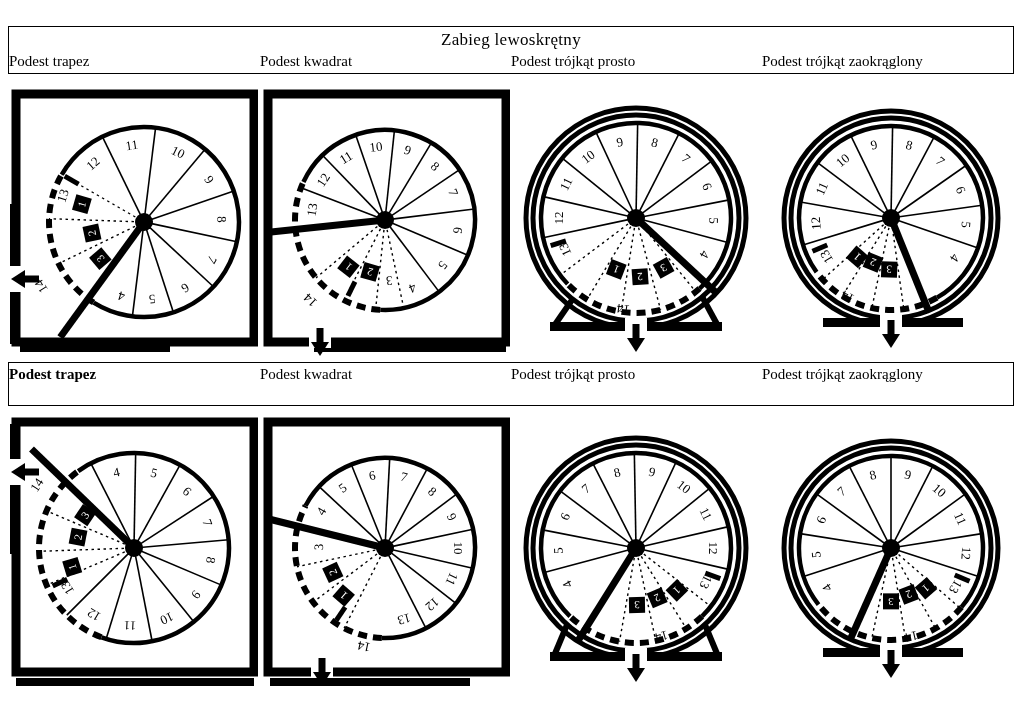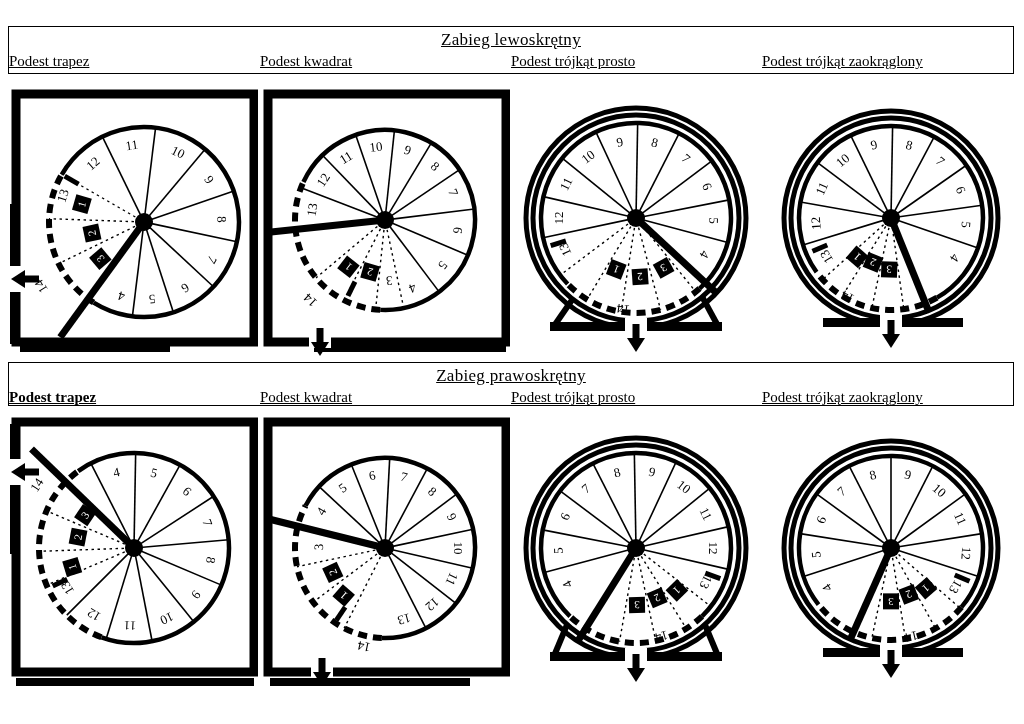--- a/index.html
+++ b/index.html
@@ -3,21 +3,21 @@
 <meta charset="utf-8">
 <style>
   html,body{margin:0;padding:0;}
   body{
     width:1024px;height:724px;position:relative;background:#ffffff;
     font-family:"Liberation Serif","DejaVu Serif",serif;color:#000;
     overflow:hidden;
   }
   .header-box{
     position:absolute;left:8px;width:1006px;border:1px solid #000;
-    background:#fff;box-sizing:border-box;text-decoration:underline;
+    background:#fff;box-sizing:border-box;
   }
   #hdr0{top:26px;height:48px;}
   #hdr1{top:362px;height:44px;}
   .header-title{text-align:center;font-size:17px;padding-top:3px;letter-spacing:0.3px;}
   .col-labels{display:flex;}
   .col-label{flex:1;font-size:15px;padding-top:3px;}
   .diagram-row{position:absolute;left:10px;display:flex;gap:4px;}
   #row0{top:86px;}
   #row1{top:410px;}
   svg{display:block;}
@@ -235,21 +235,20 @@
           <text x="107.07882057098277" y="176.35647560247511" dy="0.35em" font-size="11" font-family="Liberation Serif, DejaVu Serif, serif" text-anchor="middle" fill="#ffffff">2</text>
         </g>
         <g transform="rotate(182 123.20197792988715 183.4886154080238)">
           <rect x="115.20197792988715" y="175.4886154080238" width="16" height="16" fill="#000000"></rect>
           <text x="123.20197792988715" y="183.4886154080238" dy="0.35em" font-size="11" font-family="Liberation Serif, DejaVu Serif, serif" text-anchor="middle" fill="#ffffff">3</text>
         </g>
       </svg>
     </div>
 
   <div class="header-box" id="hdr1">
-    <div class="header-title">Zabieg prawoskrętny</div>
     <div class="col-labels">
       <div class="col-label" style="font-weight: 700;">Podest trapez</div>
       <div class="col-label">Podest kwadrat</div>
       <div class="col-label">Podest trójkąt prosto</div>
       <div class="col-label">Podest trójkąt zaokrąglony</div>
     </div>
   </div>
 
   <div class="diagram-row" id="row1">
       <svg width="248" height="292" viewBox="0 0 248 292">

